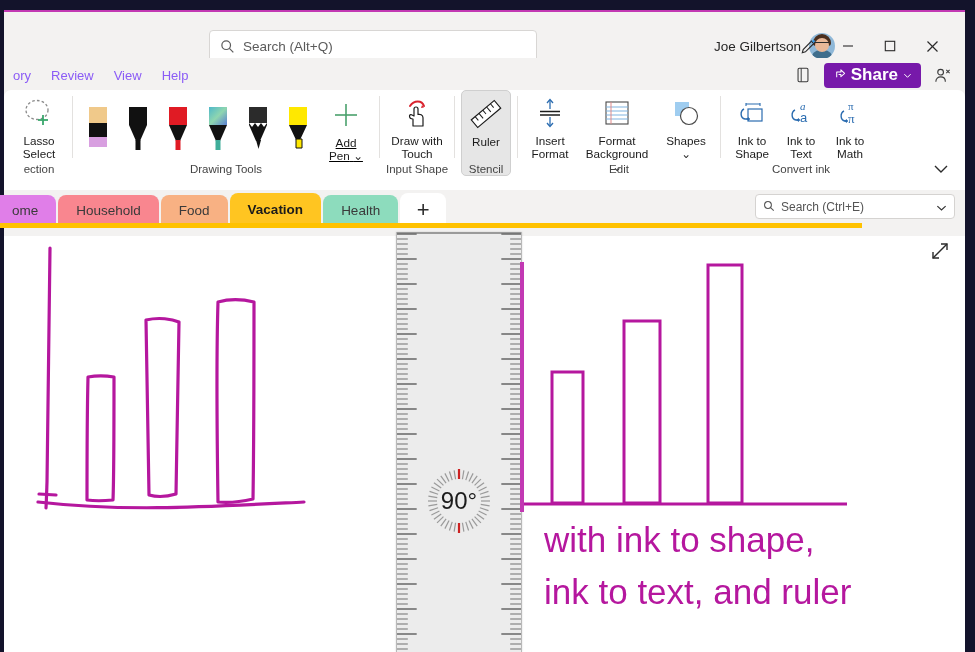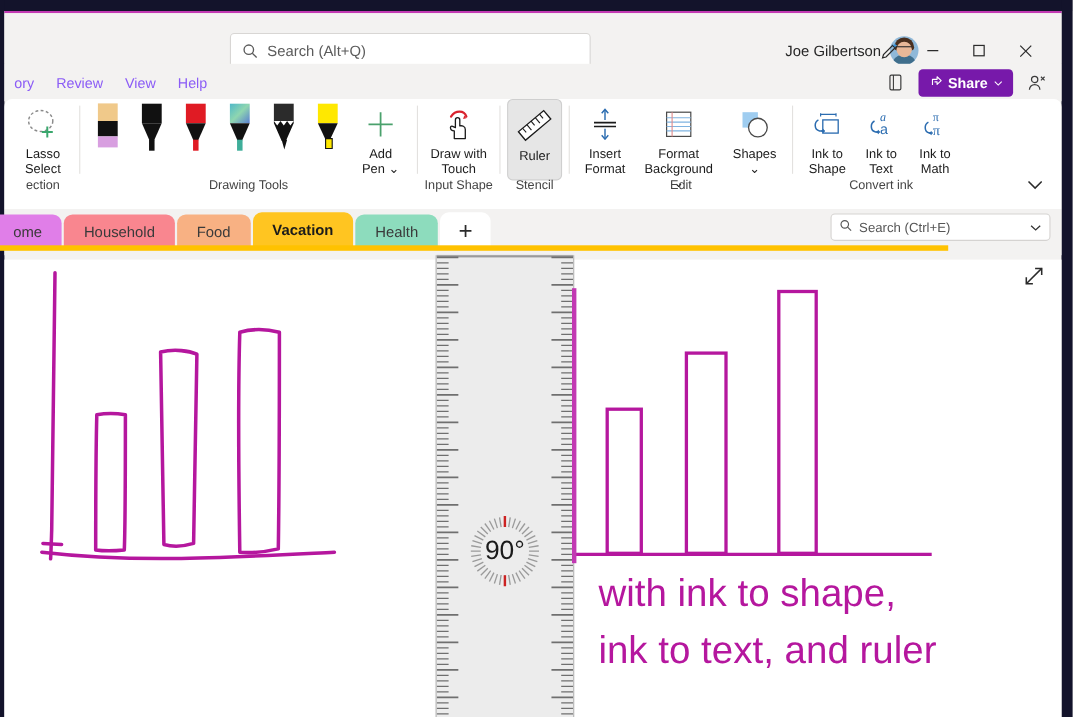--- a/index.html
+++ b/index.html
@@ -54,21 +54,21 @@
     position:absolute; left:4px; top:58px; width:961px; height:34px;
     background:#f3f2f1; display:flex; align-items:center;
   }
   .menu-item {
     font-size:13px; color:#8b5cf6; padding:5px 9px; margin-right:2px;
     border-radius:4px; white-space:nowrap;
   }
   .menubar-right { position:absolute; right:10px; top:0; height:34px; display:flex; align-items:center; gap:8px; }
   .share-btn {
     background:#7719aa; color:#fff; border-radius:4px; height:25px;
-    display:flex; align-items:center; gap:5px; padding:0 9px; font-size:13px; font-weight:bold;
+    display:flex; align-items:center; gap:5px; padding:0 9px; font-size:17px; font-weight:bold;
   }
   .note-icon-btn, .people-icon-btn { width:26px; height:26px; display:flex; align-items:center; justify-content:center; color:#3b3b3b;}
 
   
   .ribbon {
     position:absolute; left:4px; top:90px; width:961px; height:100px;
     background:#fff; border-radius:7px 7px 0 0;
   }
   .ribbon-inner { display:flex; height:100%; padding-left:2px; align-items:flex-start; }
   .rgroup { position:relative; height:94px; display:flex; flex-direction:column; align-items:center; padding:0 6px; }
@@ -257,21 +257,21 @@
             </div>
             <div class="lbl"><span>Lasso</span><br><span>Select</span></div>
           </div>
         </div>
         <div class="glabel">ection</div>
       </div>
 
       <div class="rdiv"></div>
 
       <div class="rgroup" style="padding:0 10px;">
-        <div class="items" style="gap:10px; align-items:flex-start;">
+        <div class="items" style="gap:10px; align-items:center;text-decoration:underline;">
           <div class="pentool">
             <div class="pen">
                 <span class="cap" style="background:#f0c98a"></span>
                 <span class="body"></span>
                 <span class="tipwrap" style="background:#d89fe0; height:10px; top:30px;"></span>
               </div>
           </div>
           <div class="pentool">
             <div class="pen">
               <svg width="22" height="44" viewBox="0 0 22 44">
@@ -352,21 +352,21 @@
             <div class="lbl"><span>Draw with</span><br><span>Touch</span></div>
           </div>
         </div>
         <div class="glabel">Input Shape</div>
       </div>
 
       <div class="rdiv"></div>
 
       <div class="rgroup">
         <div class="items">
-          <div class="rbtn" style="background:#e6e6e6; border:1px solid #cfcfcf; width:50px; height:74px; border-radius:5px;">
+          <div class="rbtn" style="background:#e6e6e6; border:1px solid #cfcfcf; width:50px; height:86px; border-radius:5px;">
             <div class="glyph">
               <svg width="34" height="34" viewBox="0 0 34 34">
                 <g transform="rotate(-40 17 17)">
                   <rect x="2" y="12" width="30" height="10" fill="#fff" stroke="#1b1b1b" stroke-width="1.2"></rect>
                   <line x1="7" y1="12" x2="7" y2="17" stroke="#1b1b1b" stroke-width="1"></line>
                   <line x1="12" y1="12" x2="12" y2="18.5" stroke="#1b1b1b" stroke-width="1"></line>
                   <line x1="17" y1="12" x2="17" y2="17" stroke="#1b1b1b" stroke-width="1"></line>
                   <line x1="22" y1="12" x2="22" y2="18.5" stroke="#1b1b1b" stroke-width="1"></line>
                   <line x1="27" y1="12" x2="27" y2="17" stroke="#1b1b1b" stroke-width="1"></line>
                 </g>

